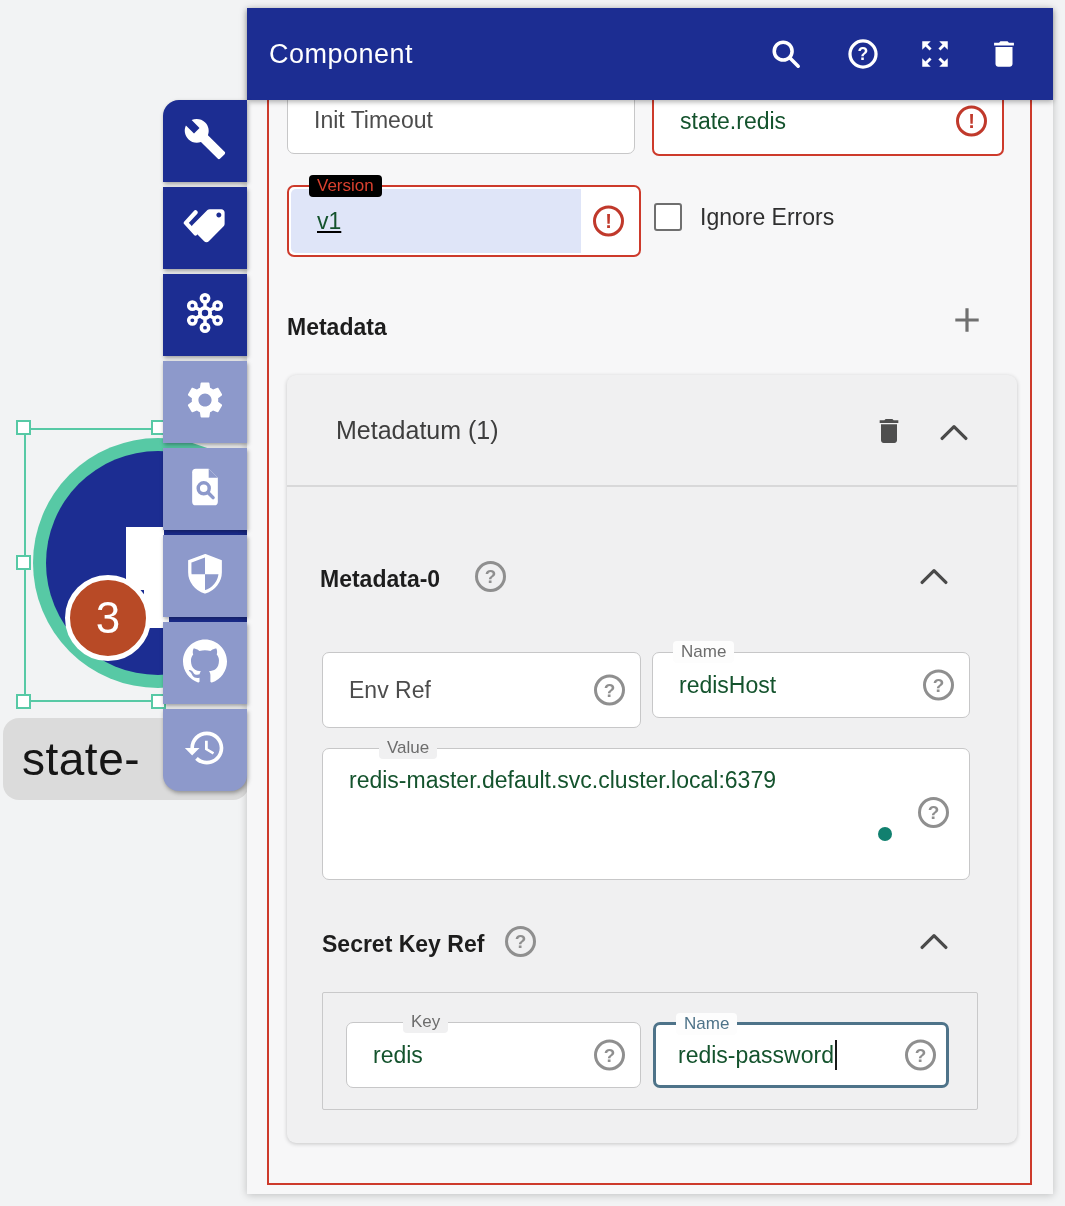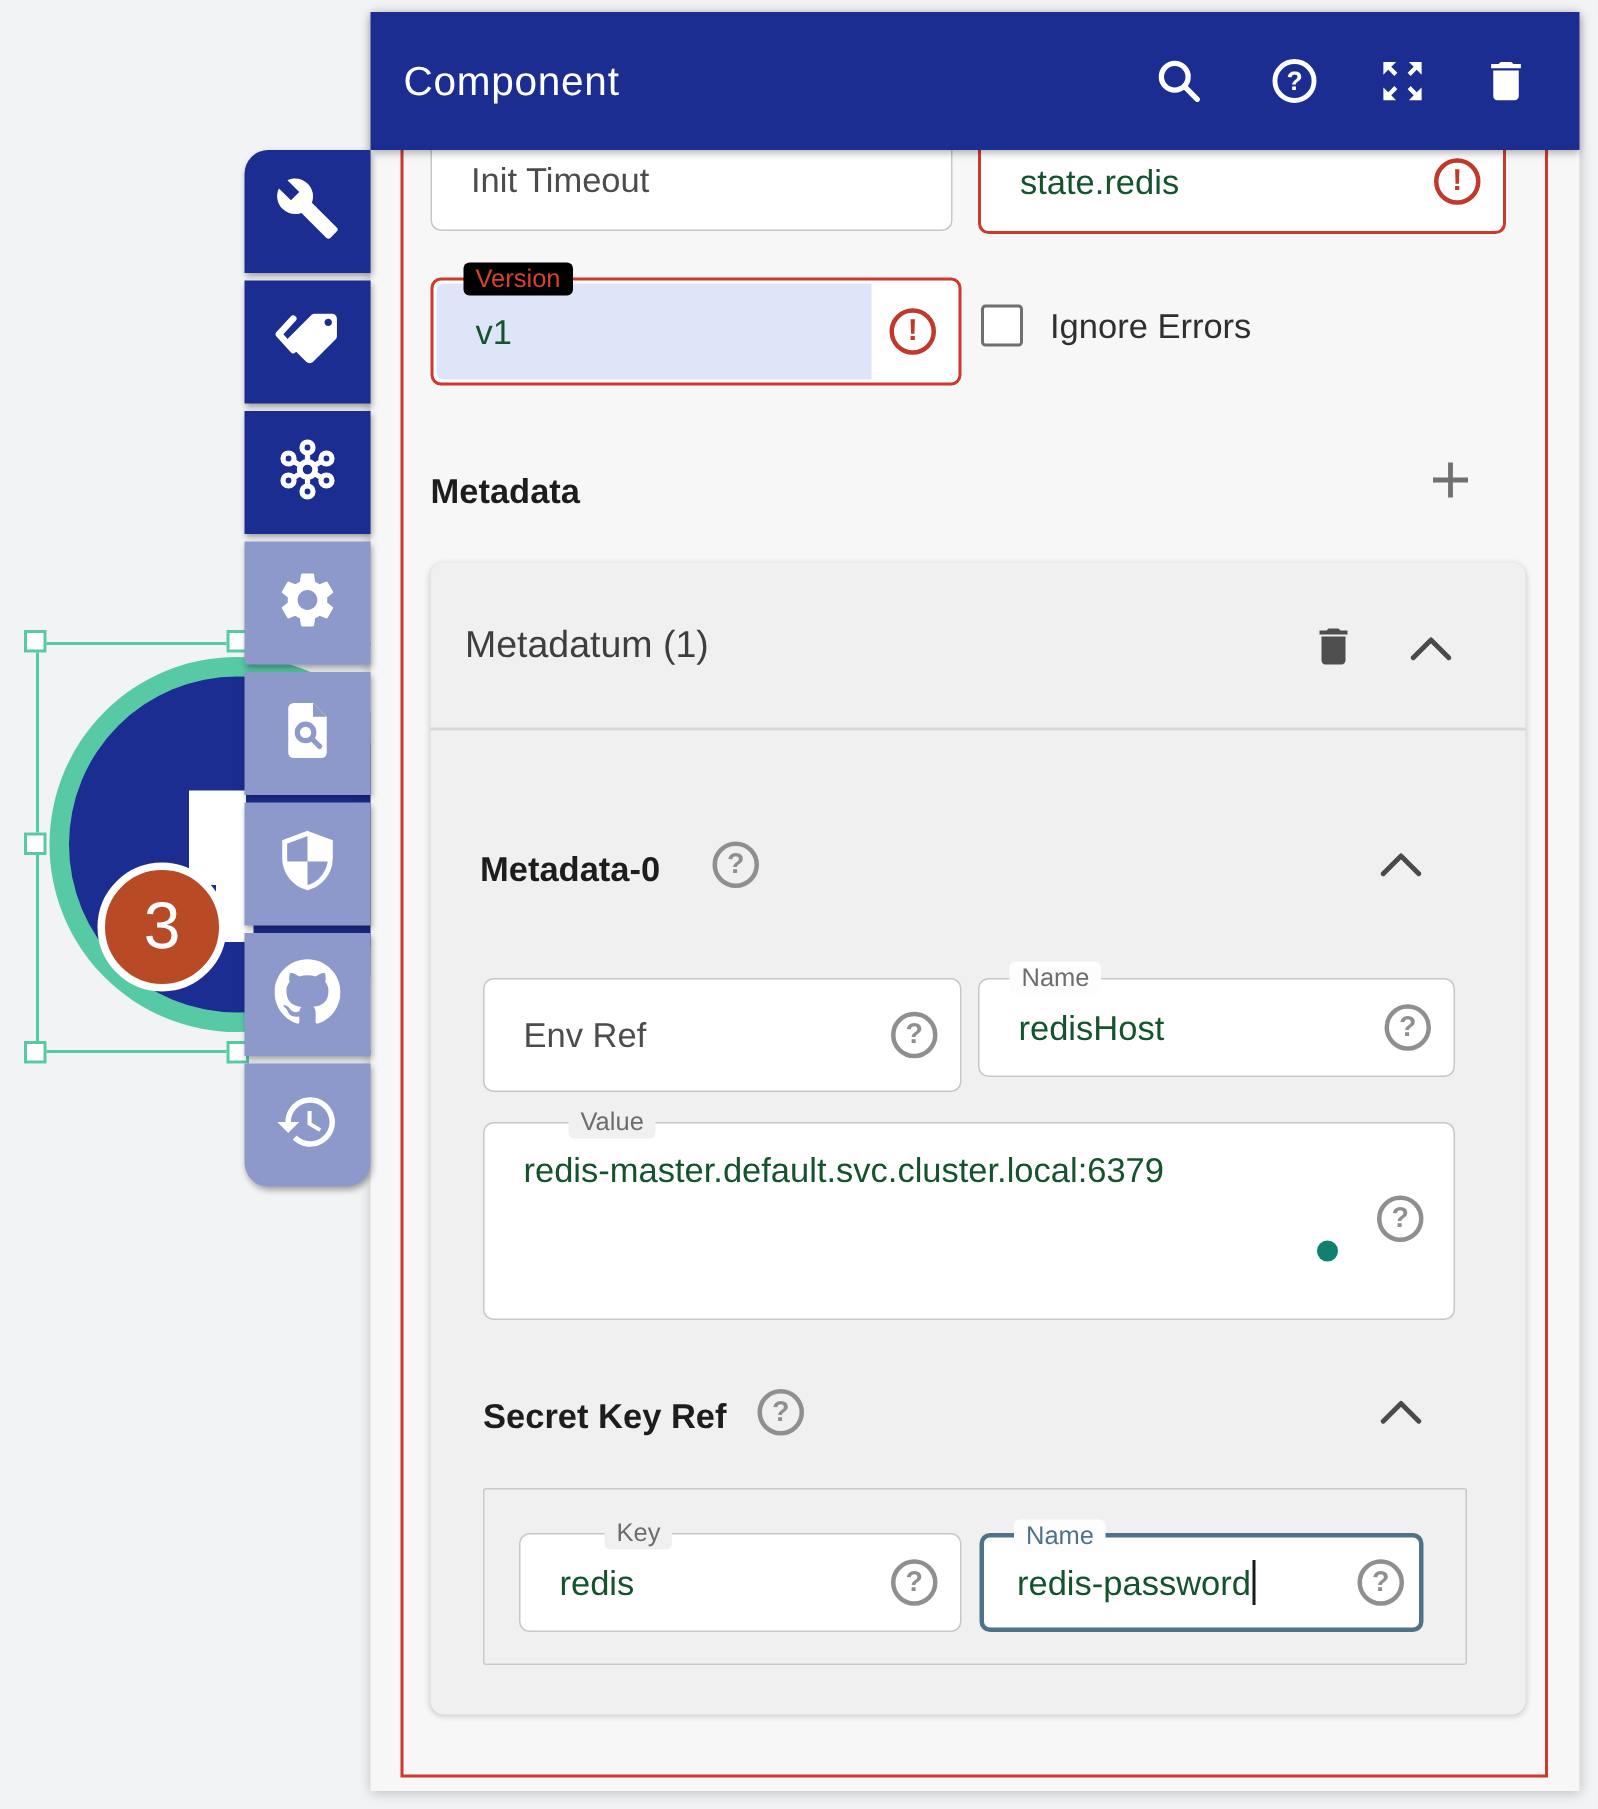--- a/index.html
+++ b/index.html
@@ -101,21 +101,21 @@
   .eicon {
     width:31px; height:31px; border:3px solid #c0392b; border-radius:50%;
     color:#c0392b; font-size:20px; font-weight:700;
     display:flex; align-items:center; justify-content:center; flex:none;
   }
   .tail { position:absolute; right:15px; top:50%; transform:translateY(-50%); }
 
   .sel-fill {
     position:absolute; left:2px; top:2px; bottom:2px; width:290px;
     background:#dfe5f8; border-radius:5px 0 0 5px;
-    display:flex; align-items:center;
+    display:flex; align-items:center;text-decoration:underline;
   }
 
   .checkbox {
     position:absolute; width:28px; height:28px; border:2.5px solid #6f6f6f;
     border-radius:3px; background:#fff; cursor:pointer;
   }
   .chk-label { position:absolute; font-size:23px; color:#2f2f2f; }
 
   .sec-head { position:absolute; font-size:23px; font-weight:700; color:#1d1d1d; }
   .inline-q { position:absolute; }
@@ -123,21 +123,21 @@
   .chev svg { width:28px; height:18px; }
 
   .card {
     position:absolute; left:40px; top:275px; width:730px; height:768px;
     background:#f0f0f1; border-radius:9px; box-shadow:0 1px 4px rgba(0,0,0,.2);
   }
   .card-head {
     position:absolute; left:0; top:0; right:0; height:112px;
     border-bottom:2px solid #d8d8d9; display:flex; align-items:center;
   }
-  .card-title { font-size:25px; color:#3e3e3e; margin-left:23px;text-align:right; }
+  .card-title { font-size:25px; color:#3e3e3e; margin-left:49px;text-align:right; }
   .icon-btn { position:absolute; cursor:pointer; }
 
   .subbox {
     position:absolute; left:35px; top:617px; width:656px; height:118px;
     border:1.5px solid #c9c9ca; border-radius:2px;
   }
   .caret {
     display:inline-block; width:2px; height:30px; background:#1a1a1a;
     vertical-align:middle; margin-left:1px;
   }
@@ -166,20 +166,23 @@
 
     <div class="handle" style="left:16px;  top:420px;"></div>
     <div class="handle" style="left:151px; top:420px;"></div>
     <div class="handle" style="left:285px; top:420px;"></div>
     <div class="handle" style="left:16px;  top:555px;"></div>
     <div class="handle" style="left:285px; top:555px;"></div>
     <div class="handle" style="left:16px;  top:694px;"></div>
     <div class="handle" style="left:151px; top:694px;"></div>
     <div class="handle" style="left:285px; top:694px;"></div>
 
+    <div class="node-label">
+      <span>state-</span>
+    </div>
   </div>
 
   <div class="toolbar">
 
     <div class="tbtn dark" style="top:0; border-top-left-radius:16px;">
       <span>
         <svg viewBox="0 0 24 24">
             <path fill="#fff" d="M22.7 19l-9.1-9.1c.9-2.3.4-5-1.5-6.9-2-2-5-2.4-7.4-1.3L9 6 6 9 1.6 4.7C.4 7.1.9 10.1 2.9 12.1c1.9 1.9 4.6 2.4 6.9 1.5l9.1 9.1c.4.4 1 .4 1.4 0l2.3-2.3c.5-.4.5-1.1.1-1.4z"></path>
           </svg>
       </span>

